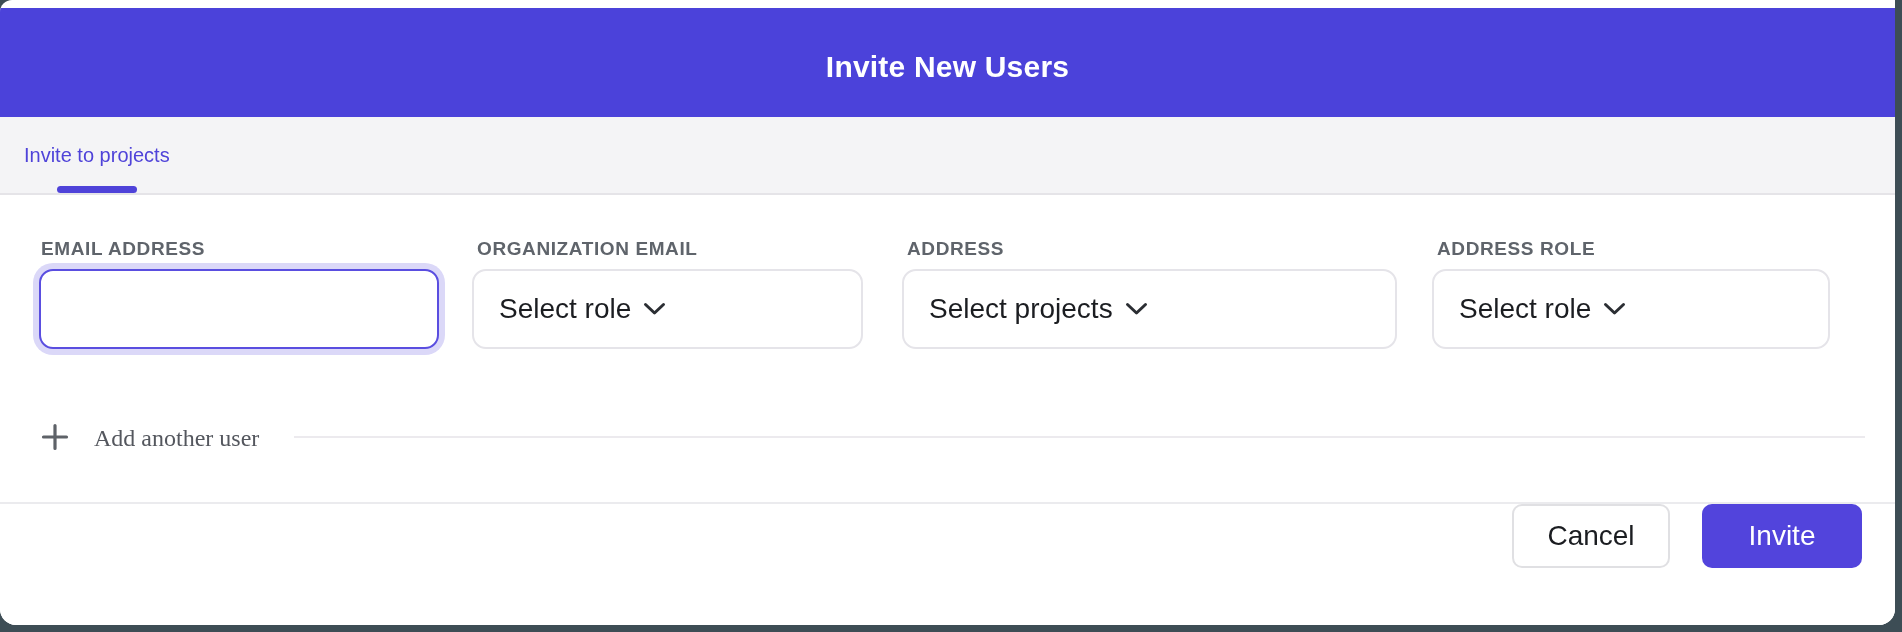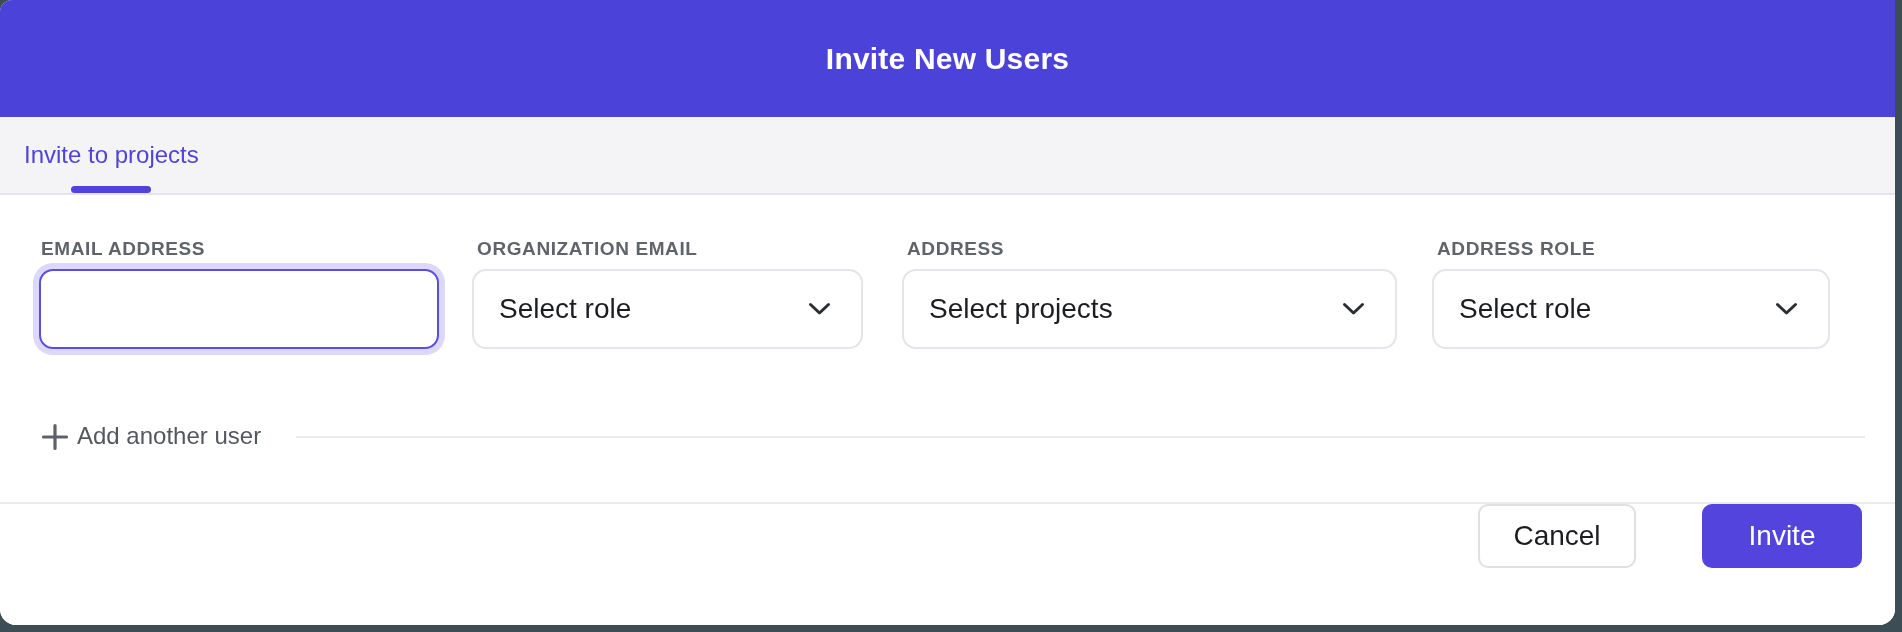--- a/index.html
+++ b/index.html
@@ -14,39 +14,39 @@
   .modal {
     position: absolute; left: 0; top: 0;
     width: 1895px; height: 625px;
     background: #ffffff;
     border-radius: 12px 0 16px 16px;
     overflow: hidden;
   }
 
   
   .dialog-header {
-    position: absolute; left: 0; top: 0; right: 0; height: 117px;
+    position: absolute; left: 0; top: 8px; right: 0; height: 117px;
     background: var(--header_bg, #4b42da);
     display: flex; align-items: center; justify-content: center;
   }
   .dialog-title {
     color: #ffffff; font-size: 30px; font-weight: 700; letter-spacing: 0.2px;
   }
 
   
   .tabbar {
     position: absolute; left: 0; top: 117px; right: 0; height: 78px;
     background: var(--tabbar_bg, #f4f4f6);
     border-bottom: 2px solid #e5e4e8;
     display: flex; align-items: stretch;
     padding-left: 24px; column-gap: 50px;
   }
   .tab {
     position: relative; display: flex; align-items: center;
-    font-size: 24px; font-weight: 500; color: var(--inactive_tab, #95959b);
+    font-size: 20px; font-weight: 500; color: var(--inactive_tab, #95959b);
     cursor: pointer; white-space: nowrap;
   }
   .tab.active { color: var(--accent, #4f43d9); }
   .tab-indicator {
     position: absolute; left: 50%; transform: translateX(-50%);
     bottom: 0; width: 80px; height: 7px; border-radius: 4px;
     background: var(--accent, #4f43d9);
   }
 
   
@@ -66,33 +66,33 @@
     border: 2px solid var(--focus_border, #5a4ee0);
     box-shadow: 0 0 0 6px var(--focus_glow, #dbd8f8);
     border-radius: 14px; outline: none;
     font-size: 28px; padding: 0 24px; color: var(--text_dark, #1b1d21);
     font-family: inherit; background: #fff;
   }
   .select-box {
     width: 100%; height: 80px;
     border: 2px solid var(--field_border, #e5e4e9);
     border-radius: 14px; background: #fff;
-    display: flex; align-items: center; justify-content: space-between;
+    display: flex; align-items: center; justify-content: flex-start;
     padding: 0 30px 0 25px; cursor: pointer;
   }
   .select-value { font-size: 28px; font-weight: 500; color: var(--text_dark, #1b1d21); }
   .chevron { flex: 0 0 auto; margin-left: 12px; display: flex; align-items: center; }
 
   .add-row {
     position: absolute; left: 40px; right: 30px; top: 212px; height: 56px;
     display: flex; align-items: center;
   }
   .add-user-btn {
-    display: flex; align-items: flex-start; gap: 7px;
-    background: none; border: none; cursor: pointer; font-family: Liberation Sans, sans-serif;
+    display: flex; align-items: flex-end; gap: 24px;
+    background: none; border: none; cursor: pointer; font-family: Liberation Serif, serif;
     font-size: 24px; font-weight: 500; color: #54575e; padding: 0;
   }
   .add-divider { flex: 1; height: 2px; background: #eceaee; margin-left: 35px; }
 
   
   .dialog-footer {
     position: absolute; left: 0; right: 0; bottom: 0; height: 123px;
     background: #fff; border-top: 2px solid var(--divider, #ebebee);
     display: flex; align-items: flex-start; justify-content: flex-end;
     gap: 32px; padding-right: 33px;
@@ -100,21 +100,21 @@
   .btn {
     height: 64px; border-radius: 10px; font-family: inherit;
     font-size: 28px; font-weight: 500; cursor: pointer;
     display: flex; align-items: center; justify-content: center;
   }
   .btn-cancel {
     width: 158px; background: #fff; color: var(--text_dark, #1b1d21);
     border: 2px solid #e0e0e3;
   }
   .btn-invite {
-    width: 160px; background: var(--invite_bg, #5244dc); color: #fff; border: none; margin-left: 34px;
+    width: 160px; background: var(--invite_bg, #5244dc); color: #fff; border: none;
   }
 </style>
 </head>
 <body>
 
 <div class="stage">
   <div class="modal">
 
     <div class="dialog-header">
       <div class="dialog-title">Invite New Users</div>

